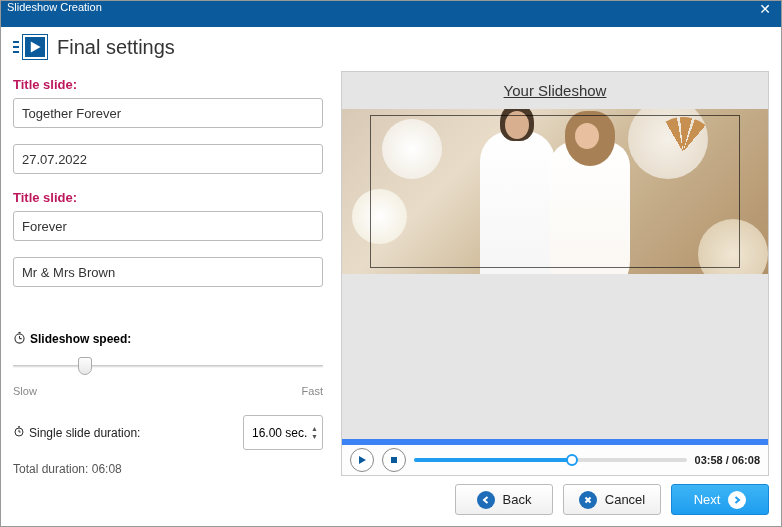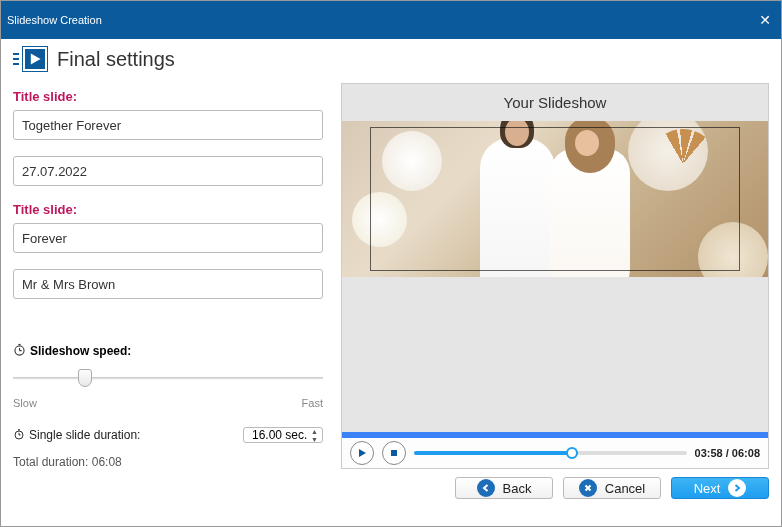--- a/index.html
+++ b/index.html
@@ -1,17 +1,17 @@
 <!DOCTYPE html>
 <html><head>
 <meta charset="utf-8">
 <style>
 * { box-sizing: border-box; margin: 0; padding: 0; font-family: -apple-system, "Segoe UI", Arial, sans-serif; }
 body { background: #fff; width: 782px; height: 527px; overflow: hidden; border: 1px solid #999; }
-.titlebar { height: 38px; background: #0a5a9c; color: #fff; display: flex; align-items: center; padding: 0 6px; font-size: 11px; }
+.titlebar { height: 26px; background: #0a5a9c; color: #fff; display: flex; align-items: flex-start; padding: 0 6px; font-size: 11px; }
 .titlebar .spacer { flex: 1; }
 .titlebar .close { font-size: 14px; cursor: pointer; padding: 0 4px; }
 .header { display: flex; align-items: center; padding: 8px 12px 12px 12px; }
 .header .app-icon { width: 24px; height: 24px; background: #0a5a9c; border: 2px solid #fff; outline: 1px solid #0a5a9c; position: relative; margin-right: 10px; display:flex; align-items:center; justify-content:center;}
 .header .app-icon svg { width:14px; height:14px; }
 .header .title { font-size: 20px; color: #333; font-weight: 400; }
 .header .bars { width:6px; display:flex; flex-direction:column; gap:3px; margin-right:4px;}
 .header .bars span{ height:2px; background:#0a5a9c; }
 .content { display: flex; padding: 0 12px; gap: 18px; }
 .left { width: 310px; }
@@ -20,25 +20,25 @@
 .row { margin-bottom: 16px; }
 input[type=text] { width: 100%; height: 30px; border: 1px solid #bbb; border-radius: 3px; padding: 0 8px; font-size: 13px; color: #333; background:#fff;}
 .speed-label { display: flex; align-items: center; font-size: 12px; font-weight: bold; margin-top: 44px; }
 .speed-label .clk { margin-right: 4px; }
 .slider-wrap { margin-top: 10px; position: relative; height: 24px; }
 .slider-track { position:absolute; top:8px; left:0; right:0; height:3px; background:#e0e0e0; border-top:1px solid #ccc; border-bottom:1px solid #f5f5f5; }
 .slider-thumb { position:absolute; top:0px; left:65px; width:14px; height:18px; background:linear-gradient(#fdfdfd,#e8e8e8); border:1px solid #aaa; border-radius:3px 3px 7px 7px; }
 .slider-ends { display:flex; justify-content:space-between; font-size:11px; color:#888; margin-top:4px;}
 .dur-row { display:flex; align-items:center; margin-top:18px; }
 .dur-row .dl { font-size:12px; color:#222; flex:1; display:flex; align-items:center; gap:4px;}
-.spin { width:80px; height:16px; border:1px solid #bbb; border-radius:3px; display:flex; align-items:center; padding:0 4px 0 8px; font-size:12px; background:#fff; justify-content:space-between;}
+.spin { width:80px; height:35px; border:1px solid #bbb; border-radius:3px; display:flex; align-items:center; padding:0 4px 0 8px; font-size:12px; background:#fff; justify-content:space-between;}
 .spin .arrows { display:flex; flex-direction:column; gap:1px; }
 .spin .arrows span{ font-size:7px; line-height:7px; color:#555; }
 .total { font-size:12px; color:#555; margin-top:12px; }
-.preview-title { text-align:center; font-size:15px; color:#333; padding:10px 0; }
+.preview-title { text-align:center; font-size:15px; color:#333; padding:10px 0;text-decoration:underline; }
 .preview-frame { flex:1; background:#000; margin:0 0 0 0; display:flex; align-items:center; justify-content:center; position:relative; height:240px;}
 .preview-img { width:100%; height:100%; background:linear-gradient(135deg,#d8c9b5 0%, #e8dcc9 30%, #cdb896 55%, #b09068 100%); position:relative; overflow:hidden;}
 .inner-border{ position:absolute; top:6px; left:28px; right:28px; bottom:6px; border:1px solid rgba(0,0,0,.6);}
 .flower{ position:absolute; border-radius:50%; }
 .f1{width:60px;height:60px;background:radial-gradient(#fff,#eee8dc);top:10px;left:40px;}
 .f2{width:80px;height:80px;background:radial-gradient(#f5f0e8,#e3d7c5);top:-10px;right:60px;}
 .f3{width:55px;height:55px;background:radial-gradient(#fff,#f0ead8);bottom:30px;left:10px;}
 .f4{width:70px;height:70px;background:radial-gradient(#f0e6d3,#d9c7a8);bottom:-15px;right:0px;}
 .fan{position:absolute; top:8px; right:50px; width:70px; height:70px; background: conic-gradient(#c89050 0 20deg, transparent 20deg 25deg, #c89050 25deg 45deg, transparent 45deg 50deg, #c89050 50deg 70deg, transparent 70deg 360deg); border-radius:50%; transform:rotate(-30deg);}
 .couple{position:absolute; left:50%; top:50%; transform:translate(-50%,-45%); width:150px; height:180px;}
@@ -50,21 +50,21 @@
 .bride::after{content:""; position:absolute; top:-18px; left:25px; width:24px; height:26px; background:#e8c0a0; border-radius:50%;}
 .below-preview{ flex:1; background:#e5e5e5;}
 .player { height:36px; border-top:6px solid #3b82f6; background:#fdfdfd; display:flex; align-items:center; padding:0 8px; gap:8px;}
 .pbtn{ width:24px; height:24px; border:1px solid #888; border-radius:50%; background:#fff; display:flex; align-items:center; justify-content:center; cursor:pointer;}
 .pbtn svg{width:10px;height:10px;}
 .progress{ flex:1; height:4px; background:#ddd; position:relative; border-radius:2px;}
 .progress .fill{ position:absolute; left:0; top:0; bottom:0; width:58%; background:#1e9df0; border-radius:2px;}
 .progress .dot{ position:absolute; left:58%; top:50%; transform:translate(-50%,-50%); width:12px; height:12px; border:2px solid #1e9df0; background:#fff; border-radius:50%;}
 .time{ font-size:11px; color:#222; font-weight:bold;}
 .footer{ display:flex; justify-content:flex-end; gap:10px; padding:8px 12px; }
-.btn{ width:98px; height:22px; border:1px solid #bbb; border-radius:3px; background:linear-gradient(#fff,#f0f0f0); display:flex; align-items:center; justify-content:center; gap:8px; font-size:13px; color:#222; cursor:pointer;}
+.btn{ width:98px; height:31px; border:1px solid #bbb; border-radius:3px; background:linear-gradient(#fff,#f0f0f0); display:flex; align-items:center; justify-content:center; gap:8px; font-size:13px; color:#222; cursor:pointer;}
 .btn.primary{ background:linear-gradient(#3db5f5,#1e9df0); border-color:#1888d8; color:#fff;}
 .circ{ width:18px; height:18px; border-radius:50%; display:flex; align-items:center; justify-content:center;}
 .circ.blue{ background:#1e6db8;}
 .circ.white{ background:#fff;}
 .circ svg{width:10px;height:10px;}
 </style>
 </head>
 <body>
 
 <div class="titlebar">

